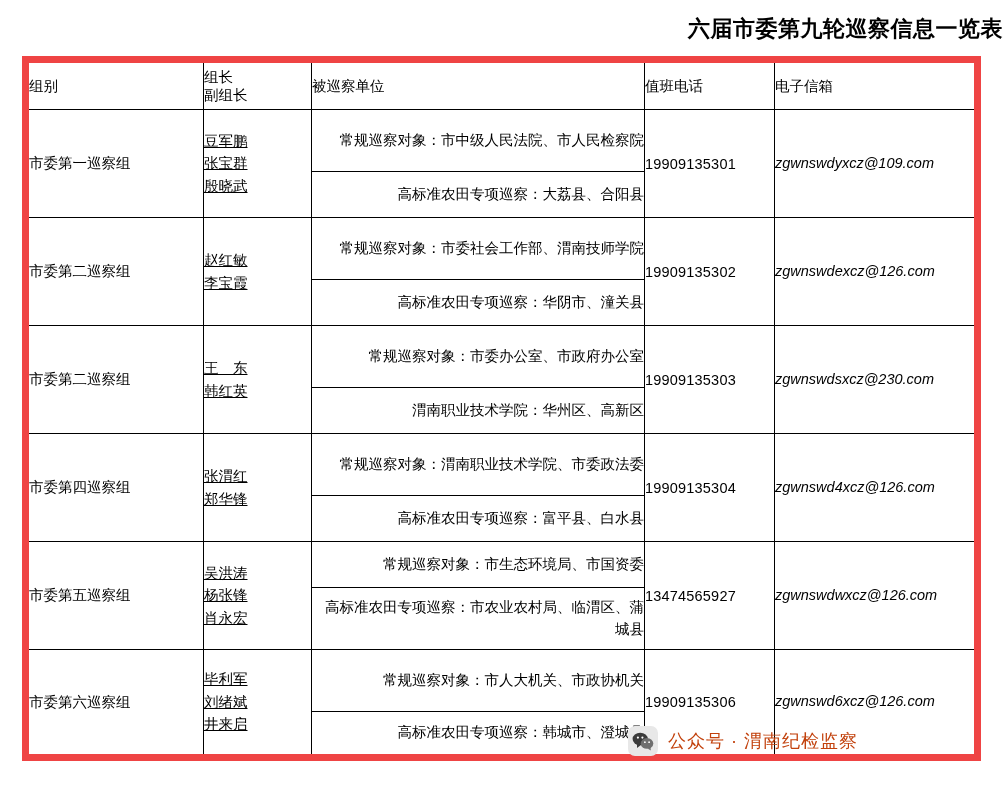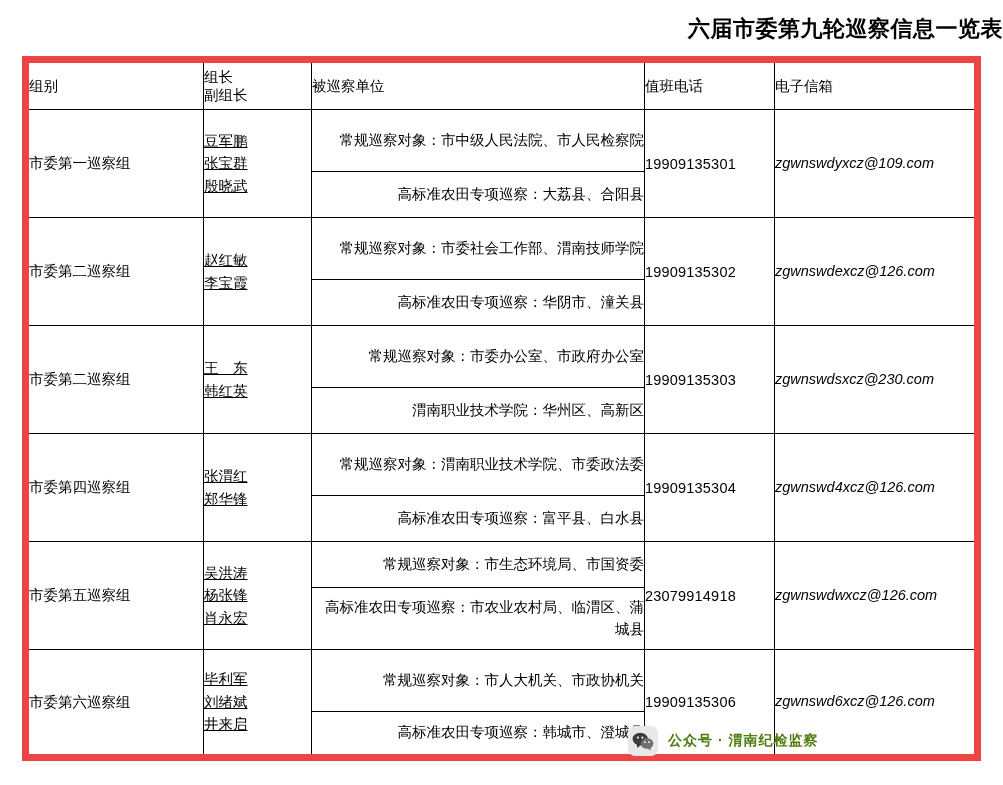--- a/index.html
+++ b/index.html
@@ -95,23 +95,23 @@
   .row-a { height: 62px; }
   .row-b { height: 46px; }
 
   .watermark {
     position: absolute;
     left: 628px;
     top: 726px;
     display: flex;
     align-items: center;
     gap: 10px;
-    color: #4d7c0f;
-    font-size: 14px;
-    font-weight: bold;
+    color: #c2410c;
+    font-size: 18px;
+    font-weight: normal;
     letter-spacing: 1px;
   }
   .wm-logo {
     width: 30px;
     height: 30px;
     border-radius: 7px;
     background: #e8e8e8;
     display: flex;
     align-items: center;
     justify-content: center;
@@ -205,21 +205,21 @@
       </tr>
 
       <tr class="row-b">
         <td class="group-cell" rowspan="2">市委第五巡察组</td>
         <td class="leader-cell" rowspan="2">
           <span class="nm">吴洪涛</span>
           <span class="nm">杨张锋</span>
           <span class="nm">肖永宏</span>
         </td>
         <td class="unit-cell">常规巡察对象：市生态环境局、市国资委</td>
-        <td class="phone-cell" rowspan="2">23079914918</td>
+        <td class="phone-cell" rowspan="2">13474565927</td>
         <td class="mail-cell" rowspan="2">zgwnswdwxcz@126.com</td>
       </tr>
       <tr class="row-a">
         <td class="unit-cell">高标准农田专项巡察：市农业农村局、临渭区、蒲城县</td>
       </tr>
 
       <tr class="row-a">
         <td class="group-cell" rowspan="2">市委第六巡察组</td>
         <td class="leader-cell" rowspan="2">
           <span class="nm">毕利军</span>

